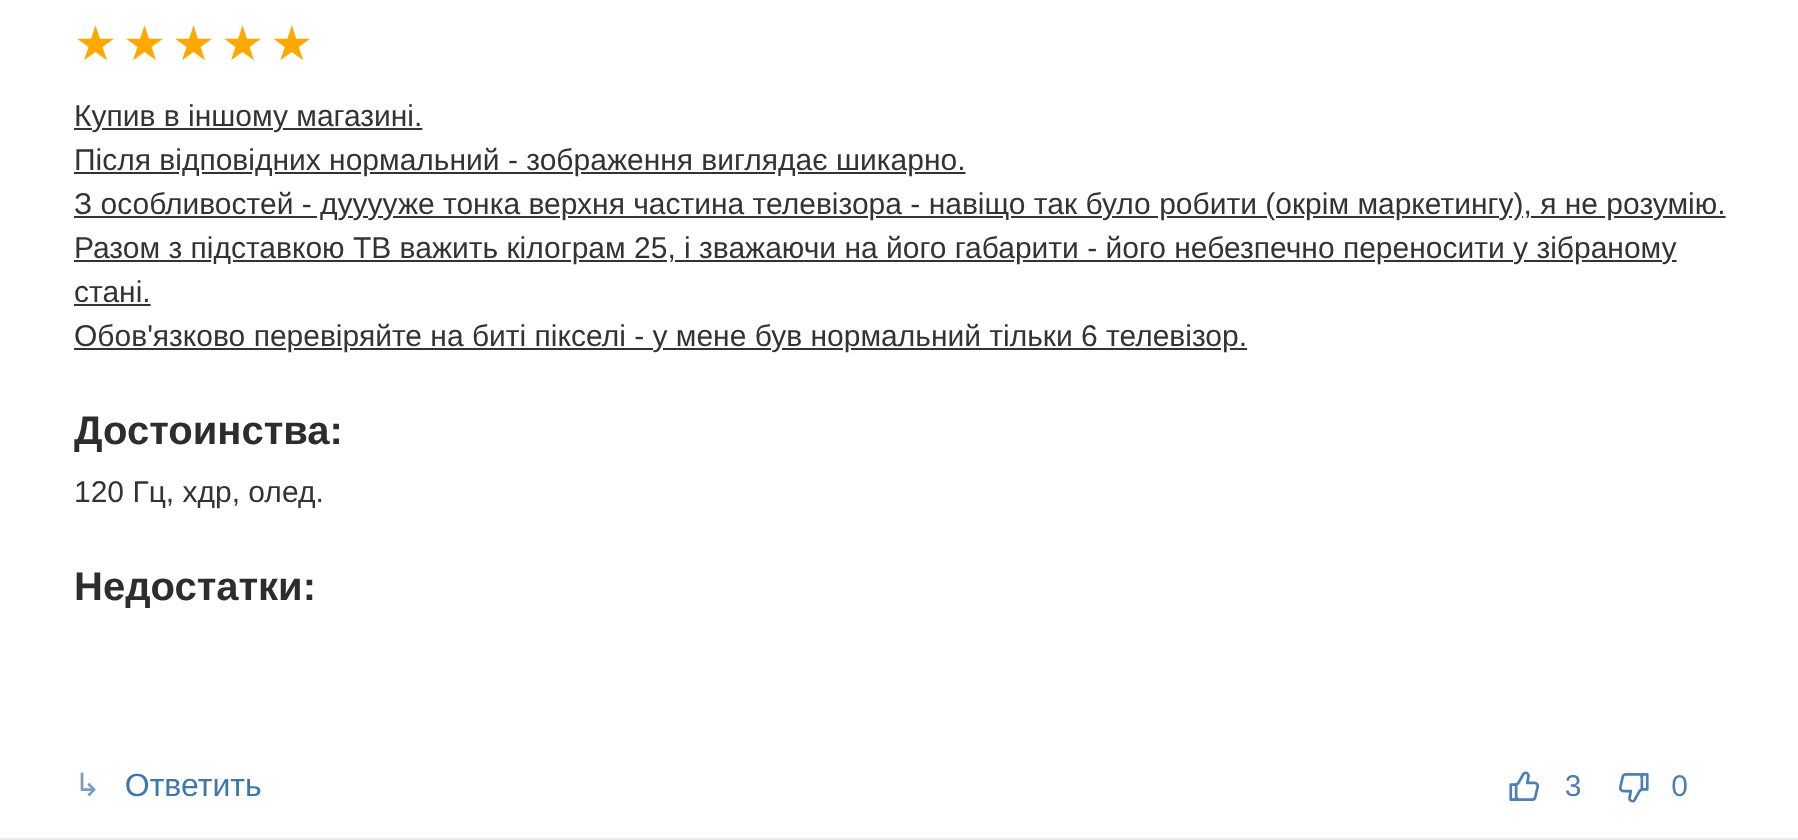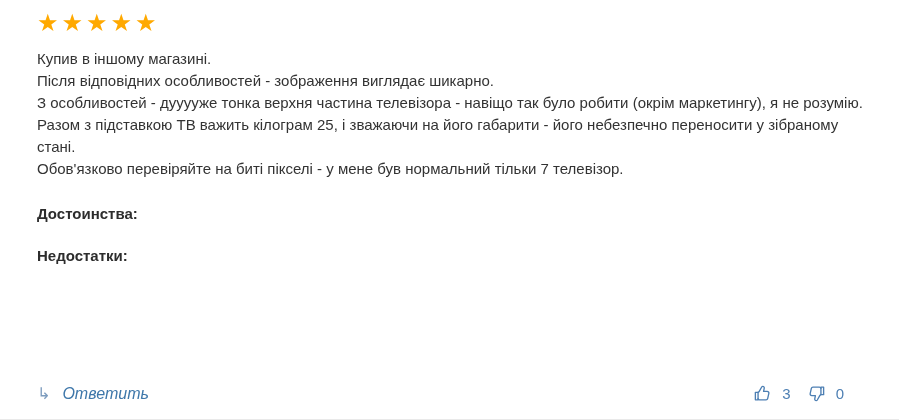--- a/index.html
+++ b/index.html
@@ -28,27 +28,28 @@
     color: #ffa900;
     user-select: none;
   }
   .review-text {
     font-size: 15px;
     line-height: 22px;
     max-width: 845px;
   }
   .review-text p {
     margin: 0;
+    text-decoration: underline;
   }
   .section {
     margin-top: 25px;
     max-width: 845px;
   }
   .section-title {
-    font-size: 15px;
+    font-size: 20px;
     font-weight: bold;
     margin: 0 0 8px 0;
     color: #2d2d2d;
   }
   .section-body {
     font-size: 15px;
     line-height: 22px;
   }
   .section-body p {
     margin: 0;
@@ -73,21 +74,20 @@
     cursor: pointer;
   }
   .reply-arrow {
     color: #7d9cbe;
     font-size: 16px;
     line-height: 1;
   }
   .reply-label {
     color: #3e77aa;
     font-size: 16px;
-    font-style: italic;
   }
   .votes {
     display: flex;
     align-items: center;
     gap: 16px;
   }
   .vote-btn {
     display: inline-flex;
     align-items: center;
     gap: 10px;
@@ -109,29 +109,30 @@
 <body>
 
 <div class="review-card">
 
   <div class="stars-row">
     <span>★</span><span>★</span><span>★</span><span>★</span><span>★</span>
   </div>
 
   <div class="review-text">
     <p>Купив в іншому магазині.</p>
-    <p>Після відповідних особливостей - зображення виглядає шикарно.</p>
+    <p>Після відповідних нормальний - зображення виглядає шикарно.</p>
     <p>З особливостей - дууууже тонка верхня частина телевізора - навіщо так було робити (окрім маркетингу), я не розумію.</p>
     <p>Разом з підставкою ТВ важить кілограм 25, і зважаючи на його габарити - його небезпечно переносити у зібраному стані.</p>
-    <p>Обов'язково перевіряйте на биті пікселі - у мене був нормальний тільки 7 телевізор.</p>
+    <p>Обов'язково перевіряйте на биті пікселі - у мене був нормальний тільки 6 телевізор.</p>
   </div>
 
   <div class="section pros">
     <p class="section-title">Достоинства:</p>
     <div class="section-body">
+      <p>120 Гц, хдр, олед.</p>
     </div>
   </div>
 
   <div class="section cons">
     <p class="section-title">Недостатки:</p>
   </div>
 
   <div class="review-footer">
     <a class="reply-link">
       <span class="reply-arrow">↳</span>

